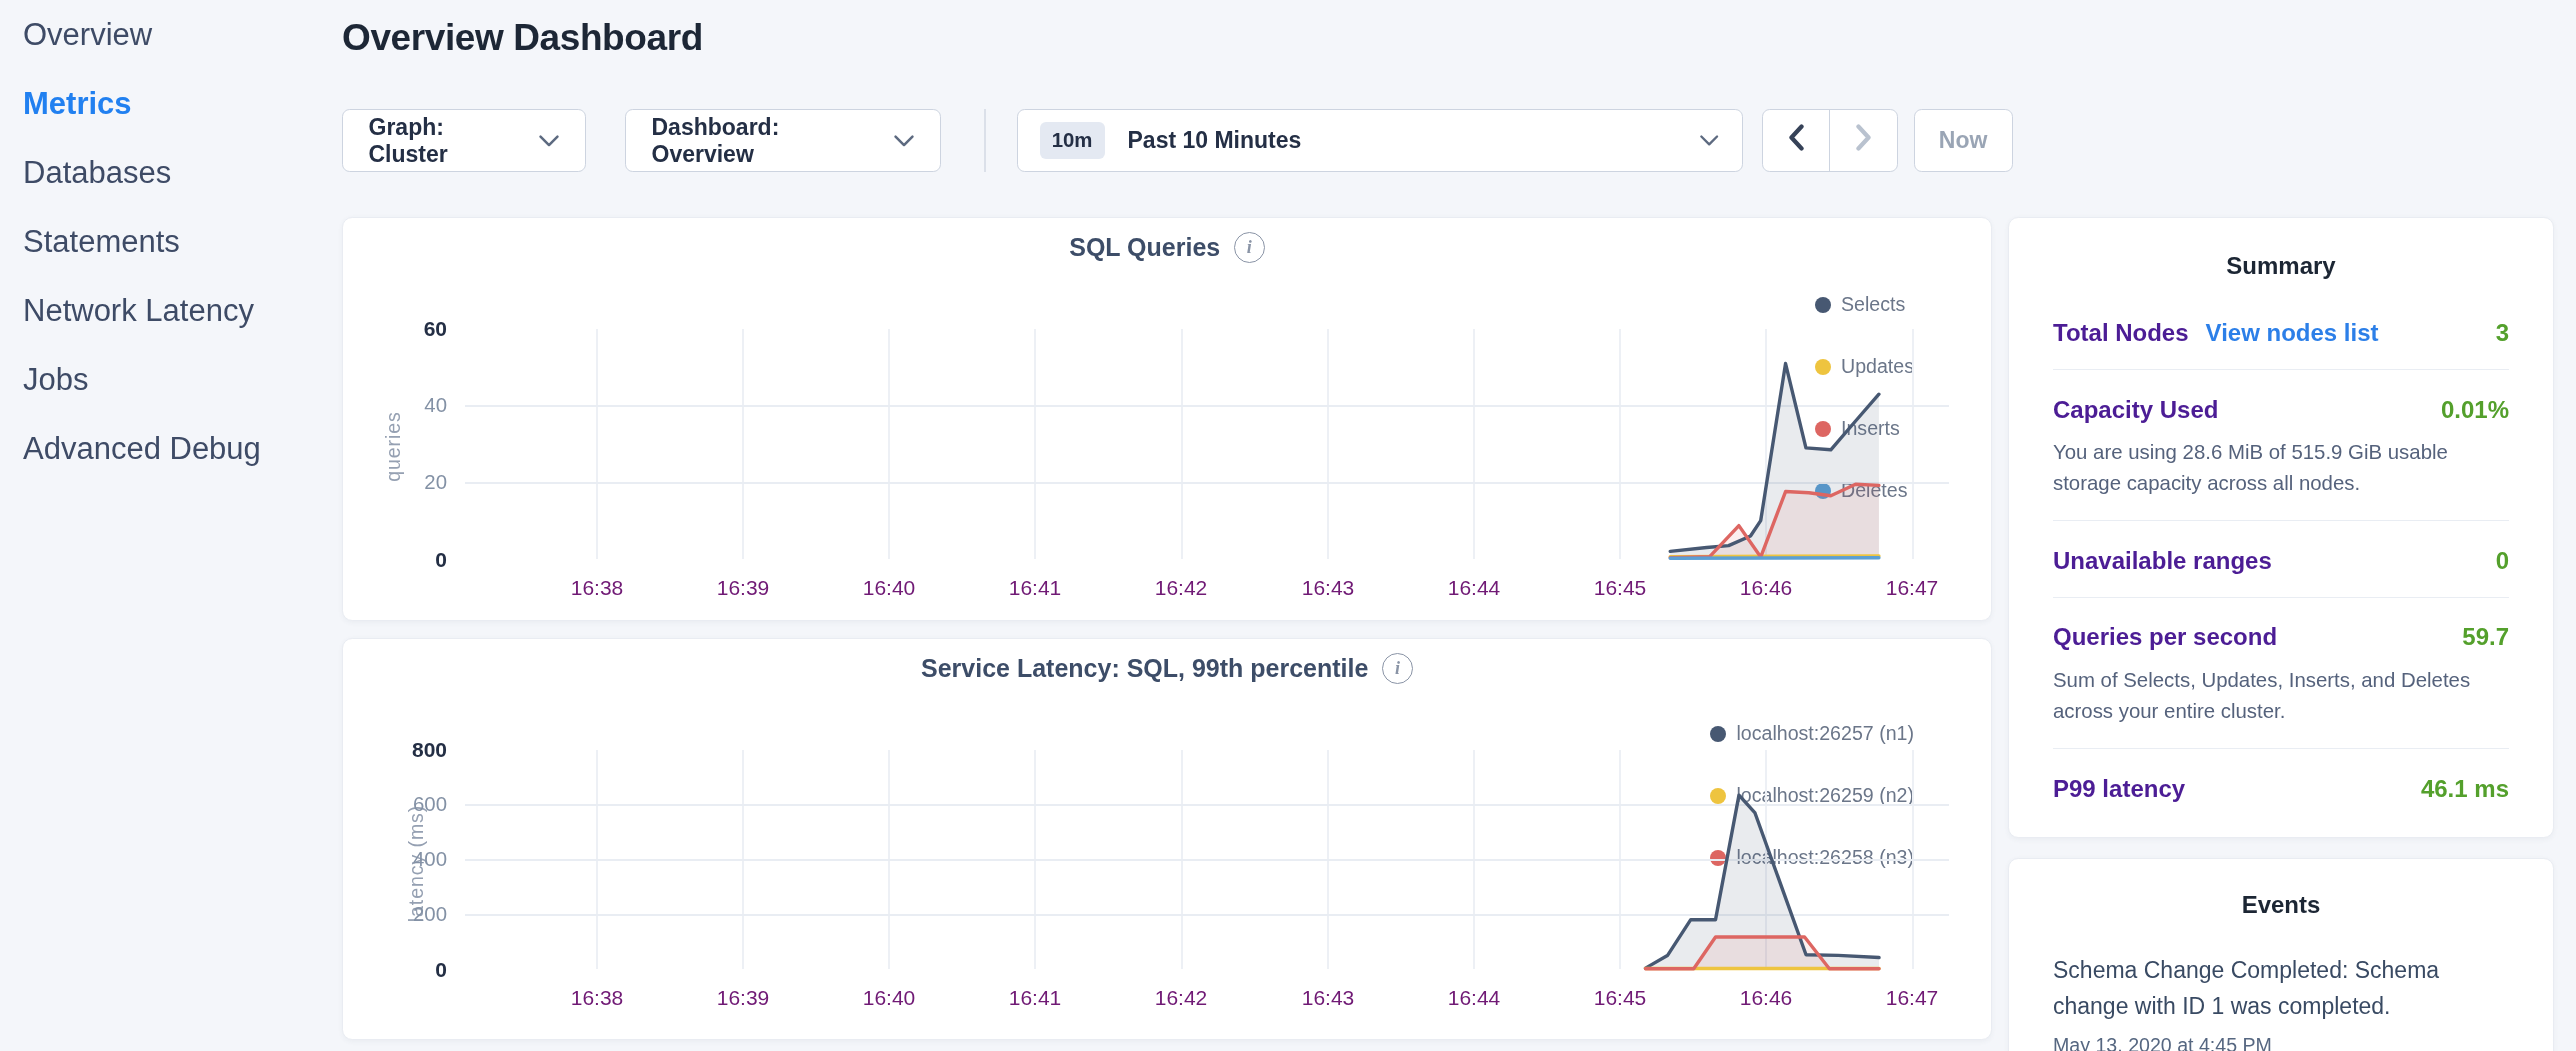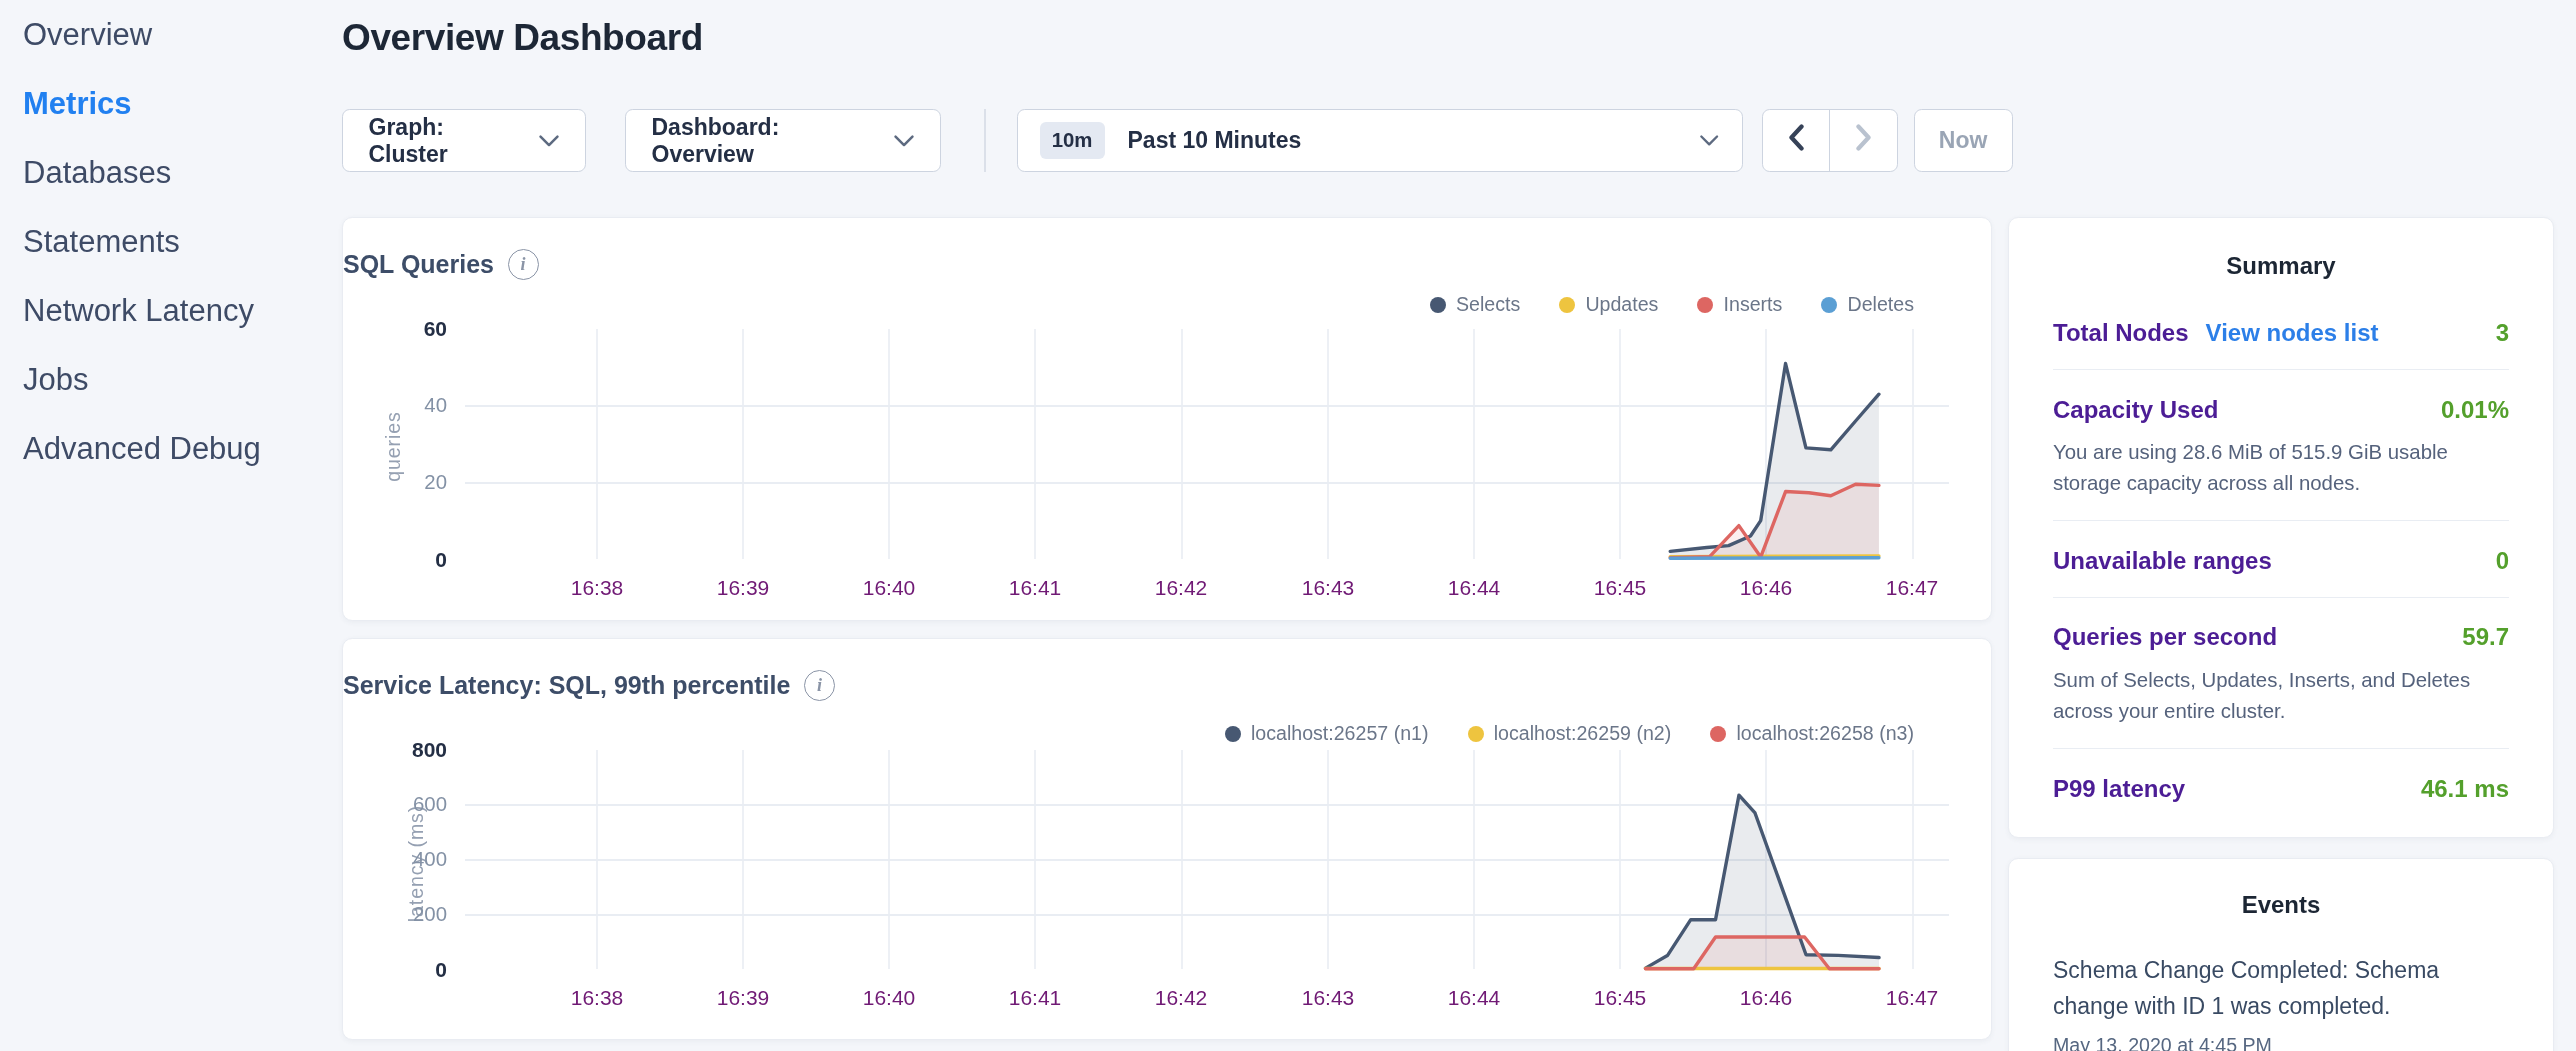--- a/index.html
+++ b/index.html
@@ -37,26 +37,26 @@
 
   
   .card { position:absolute; background:#fff; border:0.9px solid #e9ecf2; border-radius:10.2px;
           box-shadow:0 1.7px 5.1px rgba(60,70,90,0.05); }
   .chart-card-1 { left:342px; top:217px; width:1650px; height:404px; }
   .chart-card-2 { left:342px; top:638px; width:1650px; height:402px; }
   .summary-card { left:2008px; top:217px; width:546px; height:621px; }
   .events-card  { left:2008px; top:858px; width:546px; height:357px; }
 
   
-  .chart-title-row { display:flex; align-items:center; margin-top:31px; }
+  .chart-title-row { display:flex; justify-content:center; align-items:center; margin-top:14px; }
   .chart-title { font-size:25px; font-weight:700; color:#3d4d68; }
   .info-icon { width:31px; height:31px; border:1.7px solid #8a94a6; border-radius:50%; margin-left:13.6px;
                display:flex; align-items:center; justify-content:center; font-size:18px; color:#8a94a6;
                font-family:"Liberation Serif",serif; font-style:italic; font-weight:700; }
-  .legend { position:absolute; right:77px; display:flex; gap:39px; }
+  .legend { position:absolute; right:77px; display:flex; gap:39px;flex-direction:column; }
   .chart-card-1 .legend { top:75px; }
   .chart-card-2 .legend { top:83px; }
   .legend-item { display:flex; align-items:center; gap:10.2px; font-size:19.6px; color:#6b7689; }
   .dot { width:16px; height:16px; border-radius:50%; display:inline-block; flex:none; }
   .plot { position:absolute; left:122px; }
   .chart-card-1 .plot { top:111px; width:1484px; height:230px; }
   .chart-card-2 .plot { top:111px; width:1484px; height:219px; }
   .gridline-v { position:absolute; top:0; width:1.7px; background:#edf0f5; }
   .gridline-h { position:absolute; left:0; right:0; height:1.7px; background:#e9edf3; }
   .y-tick { position:absolute; left:-95px; width:77px; text-align:right; font-size:20.4px;

